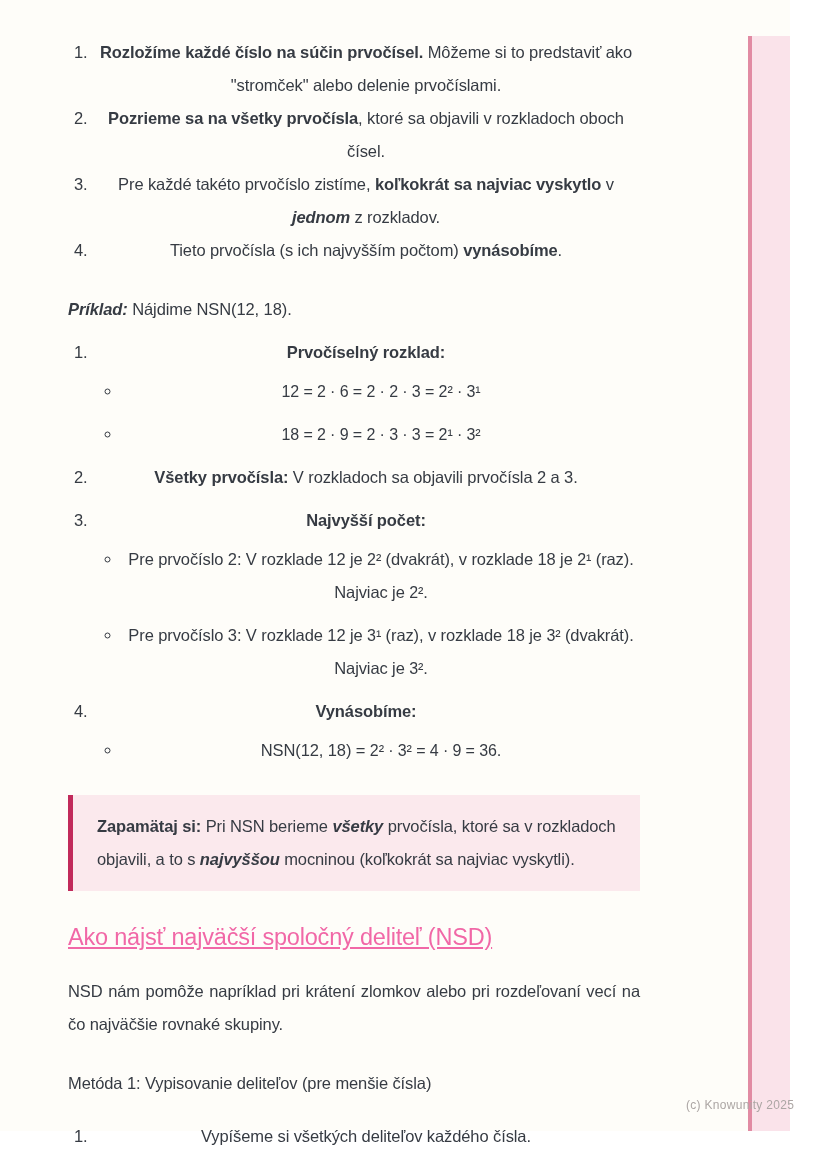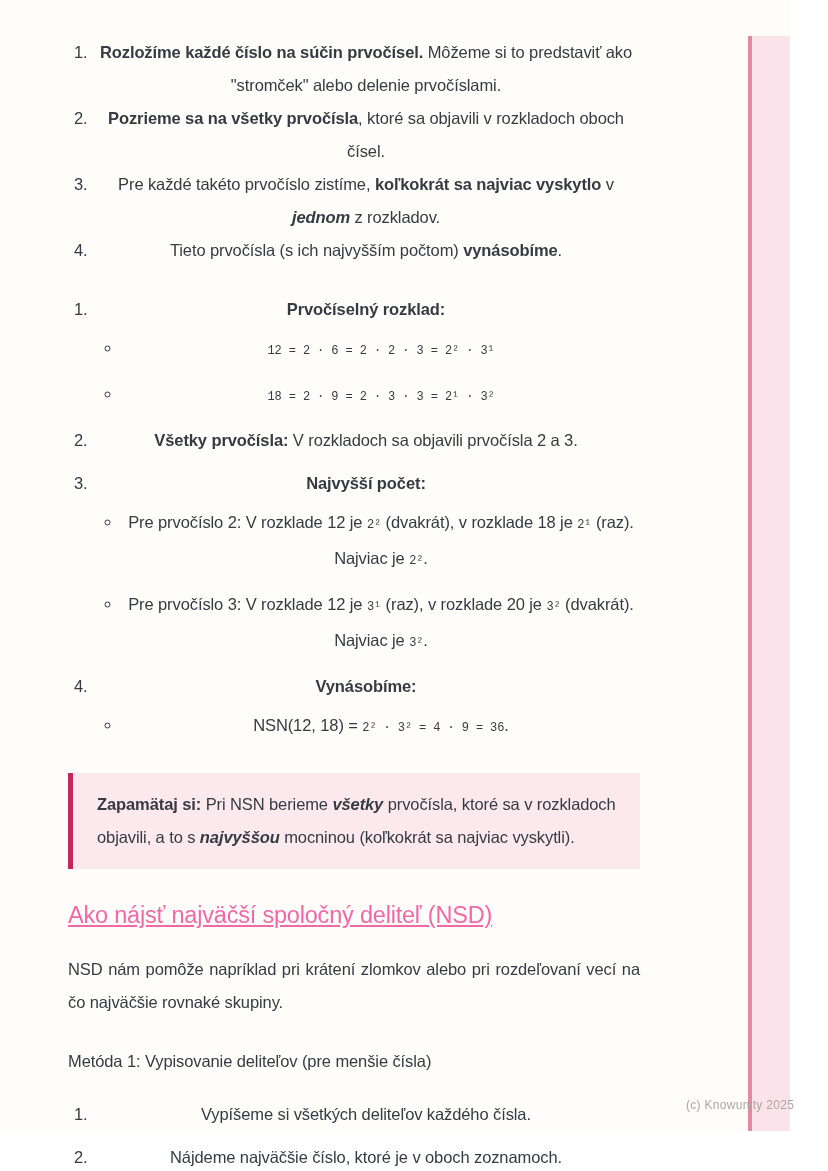--- a/index.html
+++ b/index.html
@@ -58,43 +58,44 @@
   }
   .callout{
     background:var(--callout-bg);
     border-left:5px solid var(--callout-border);
     padding:15px 24px;
     margin:28px 0 30px;
   }
   .seg-n{font-weight:400;}
   .seg-b{font-weight:700;}
   .seg-i{font-style:italic;font-weight:bold;}
-  .seg-m{font-family:Liberation Mono, monospace;font-size:12px;}
+  .seg-m{font-family:Liberation Sans, sans-serif;font-size:16px;}
 </style>
 </head>
 <body>
 
 <div class="page"></div>
 
 <main class="content">
     <ol>
       <li><span class="seg-b">Rozložíme každé číslo na súčin prvočísel.</span><span class="seg-n"> Môžeme si to predstaviť ako "stromček" alebo delenie prvočíslami.</span></li>
       <li><span class="seg-b">Pozrieme sa na všetky prvočísla</span><span class="seg-n">, ktoré sa objavili v rozkladoch oboch čísel.</span></li>
       <li><span class="seg-n">Pre každé takéto prvočíslo zistíme, </span><span class="seg-b">koľkokrát sa najviac vyskytlo</span><span class="seg-n"> v </span><span class="seg-i">jednom</span><span class="seg-n"> z rozkladov.</span></li>
       <li><span class="seg-n">Tieto prvočísla (s ich najvyšším počtom) </span><span class="seg-b">vynásobíme</span><span class="seg-n">.</span></li>
     </ol>
+    <p><span class="seg-i">Príklad:</span><span class="seg-n"> Nájdime NSN(12, 18).</span></p>
     <ol class="spaced">
       <li><span class="seg-b">Prvočíselný rozklad:</span><ul>
           <li><span class="seg-m">12 = 2 · 6 = 2 · 2 · 3 = 2² · 3¹</span></li>
           <li><span class="seg-m">18 = 2 · 9 = 2 · 3 · 3 = 2¹ · 3²</span></li>
         </ul></li>
       <li><span class="seg-b">Všetky prvočísla:</span><span class="seg-n"> V rozkladoch sa objavili prvočísla 2 a 3.</span></li>
       <li><span class="seg-b">Najvyšší počet:</span><ul>
           <li><span class="seg-n">Pre prvočíslo 2: V rozklade 12 je </span><span class="seg-m">2²</span><span class="seg-n"> (dvakrát), v rozklade 18 je </span><span class="seg-m">2¹</span><span class="seg-n"> (raz). Najviac je </span><span class="seg-m">2²</span><span class="seg-n">.</span></li>
-          <li><span class="seg-n">Pre prvočíslo 3: V rozklade 12 je </span><span class="seg-m">3¹</span><span class="seg-n"> (raz), v rozklade 20 je </span><span class="seg-m">3²</span><span class="seg-n"> (dvakrát). Najviac je </span><span class="seg-m">3²</span><span class="seg-n">.</span></li>
+          <li><span class="seg-n">Pre prvočíslo 3: V rozklade 12 je </span><span class="seg-m">3¹</span><span class="seg-n"> (raz), v rozklade 18 je </span><span class="seg-m">3²</span><span class="seg-n"> (dvakrát). Najviac je </span><span class="seg-m">3²</span><span class="seg-n">.</span></li>
         </ul></li>
       <li><span class="seg-b">Vynásobíme:</span><ul>
           <li><span class="seg-n">NSN(12, 18) = </span><span class="seg-m">2² · 3² = 4 · 9 = 36</span><span class="seg-n">.</span></li>
         </ul></li>
     </ol>
     <div class="callout"><span class="seg-b">Zapamätaj si:</span><span class="seg-n"> Pri NSN berieme </span><span class="seg-i">všetky</span><span class="seg-n"> prvočísla, ktoré sa v rozkladoch objavili, a to s </span><span class="seg-i">najvyššou</span><span class="seg-n"> mocninou (koľkokrát sa najviac vyskytli).</span></div>
     <h2><span class="seg-n">Ako nájsť najväčší spoločný deliteľ (NSD)</span></h2>
     <p class="para just"><span class="seg-n">NSD nám pomôže napríklad pri krátení zlomkov alebo pri rozdeľovaní vecí na čo najväčšie rovnaké skupiny.</span></p>
     <h3><span class="seg-n">Metóda 1: Vypisovanie deliteľov (pre menšie čísla)</span></h3>
     <ol class="spaced">

